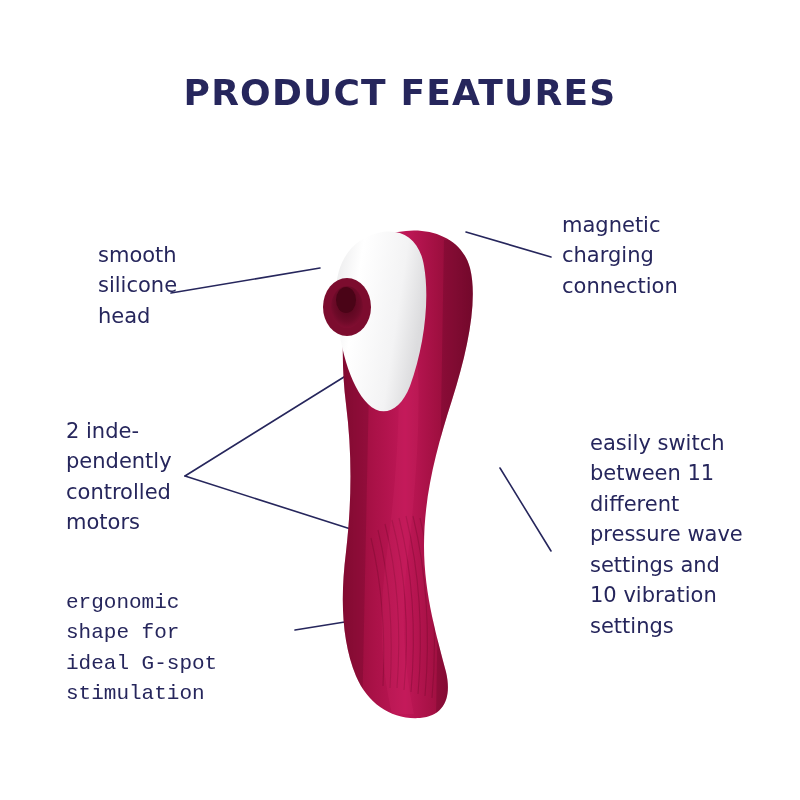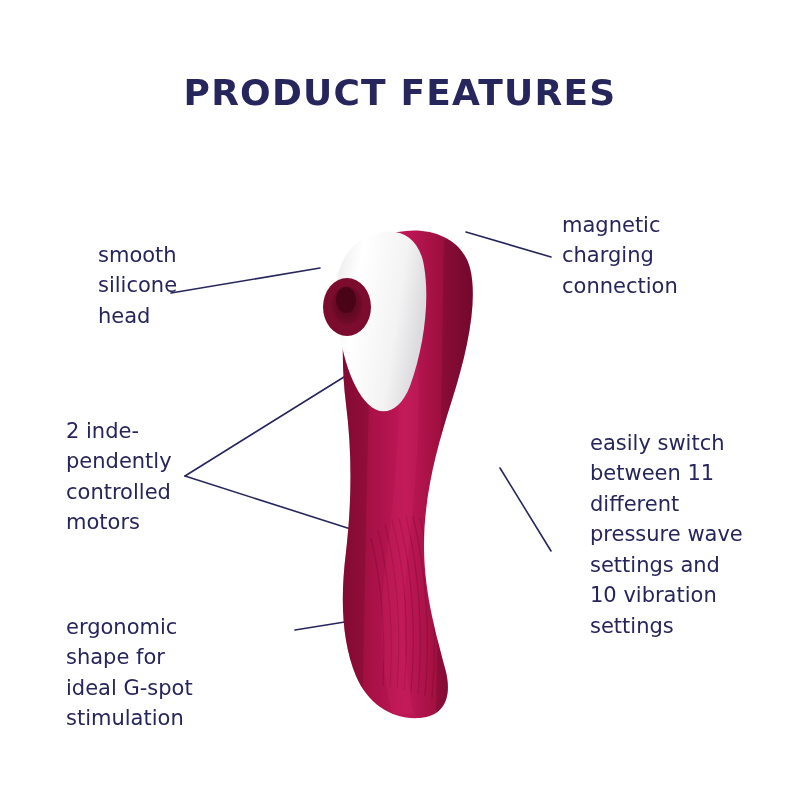--- a/index.html
+++ b/index.html
@@ -34,21 +34,21 @@
   }
   .callout {
     position: absolute;
     font-size: 21px;
     line-height: 1.45;
     color: #26265c;
     white-space: pre-line;
   }
   .cl-smooth      { left: 74px;  top: 240px; width: 180px; margin-left: 24px; }
   .cl-motors      { left: 66px;  top: 416px; width: 200px; }
-  .cl-ergonomic   { left: 66px;  top: 612px; width: 210px; }
+  .cl-ergonomic   { left: 66px;  top: 588px; width: 210px; font-family: Liberation Mono, monospace; }
   .cl-magnetic    { left: 562px; top: 210px; width: 220px; }
   .cl-easily      { left: 590px; top: 428px; width: 230px; }
 
   svg.lines, svg.device {
     position: absolute;
     left: 0; top: 0;
     width: 800px;
     height: 800px;
     overflow: visible;
   }

